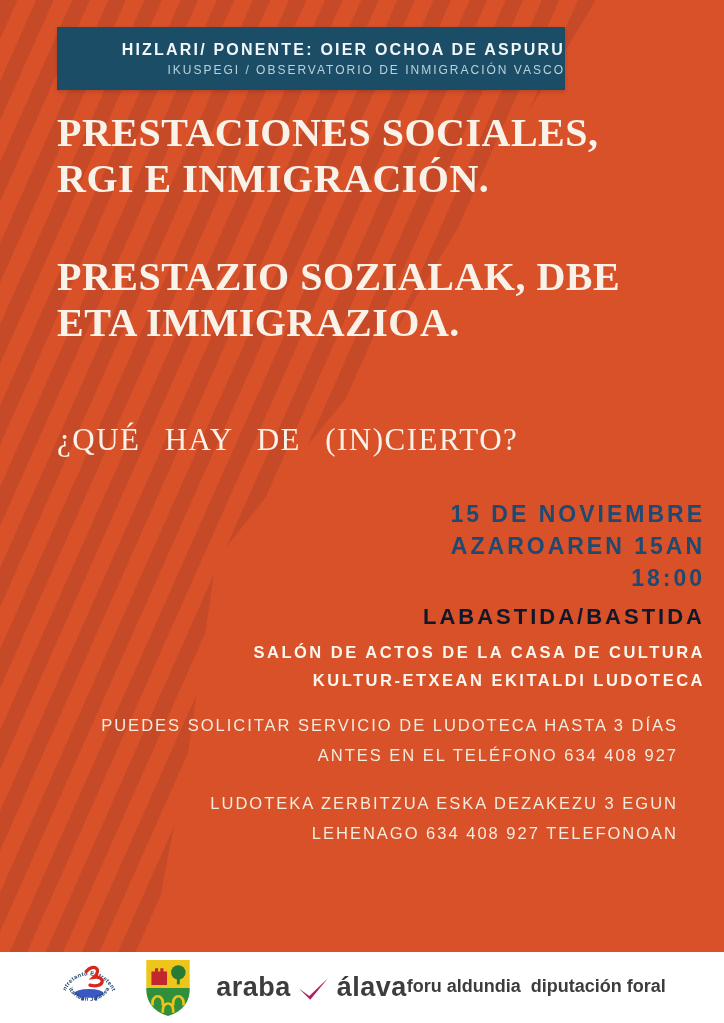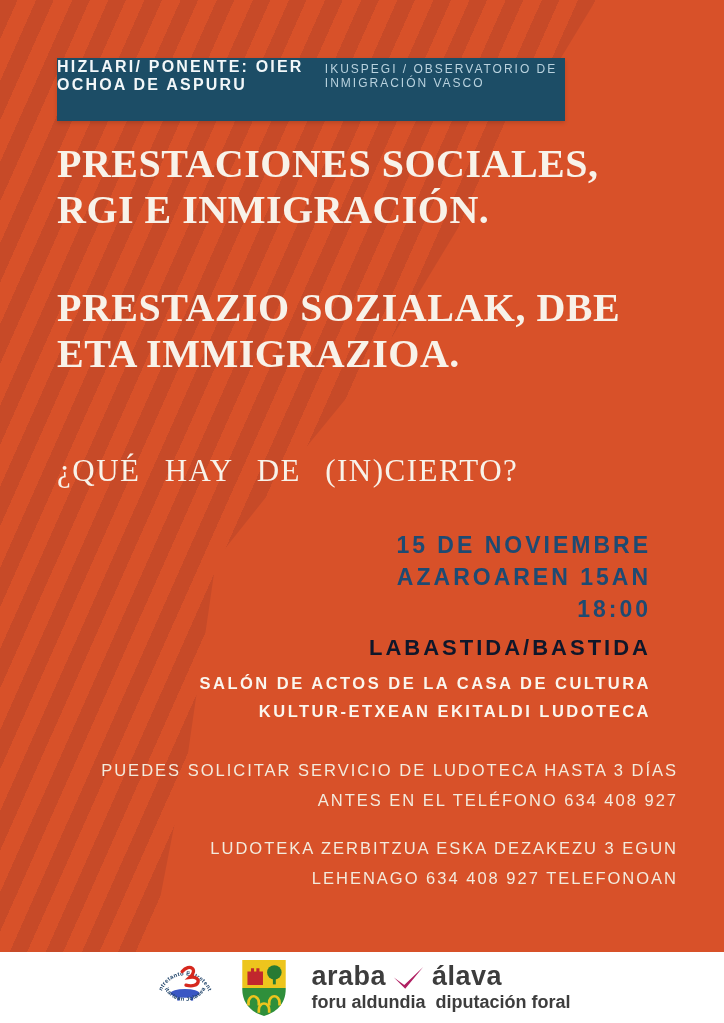--- a/index.html
+++ b/index.html
@@ -14,24 +14,24 @@
   .stripes{
     position:absolute;inset:0;
     background:repeating-linear-gradient(114deg,
       var(--stripe,#c74a28) 0 16px,
       transparent 16px 33px);
     clip-path:polygon(0 0,596px 0,380px 357px,290px 467px,216px 560px,187px 760px,150px 950px,145px 1023px,0 1023px);
     z-index:0;
   }
   .content{position:relative;z-index:1;}
   .banner{
-    margin:58px 0 0 57px;
+    margin:27px 0 0 57px;
     width:508px;height:63px;
     background:var(--banner-bg,#1c4d66);
-    display:flex;flex-direction:row;align-items:flex-start;justify-content:center;
+    display:flex;flex-direction:column;align-items:flex-end;justify-content:center;
     box-shadow:0 2px 4px rgba(0,0,0,.15);
   }
   .banner .l1{
     color:var(--banner-text,#f2f7f9);
     font-weight:bold;font-size:16px;letter-spacing:2.2px;
   }
   .banner .l2{
     margin-top:4px;
     color:var(--banner-subtext,#b9d2de);
     font-weight:normal;font-size:12px;letter-spacing:2px;
@@ -47,53 +47,53 @@
   .headline.eu{margin-top:52px;}
   .question{
     margin:74px 40px 0 57px;
     font-family:"Liberation Serif",serif;
     font-size:31px;line-height:1.3;
     color:var(--headline-text,#f8f2e9);
     letter-spacing:1.5px;word-spacing:15px;
   }
   .right-col{
     margin-top:38px;
-    padding-right:73px;
+    padding-right:19px;
     text-align:right;
   }
   .date-line{
     color:var(--accent-blue,#1e4a72);
     font-weight:bold;font-size:23px;letter-spacing:3px;line-height:32px;
   }
   .place-line{
     margin-top:8px;
     color:#0f172a;
     font-weight:bold;font-size:22px;letter-spacing:3px;line-height:30px;
   }
   .venue-line{
     color:#fbf6ee;
     font-weight:bold;font-size:16.5px;letter-spacing:2.5px;line-height:28px;
   }
   .venue-block{margin-top:6px;}
   .childcare{
-    margin-top:30px;
+    margin-top:16px;
     padding-right:46px;
     text-align:right;
     color:var(--light-text,#f3ebdd);
     font-size:16.5px;letter-spacing:2px;line-height:30px;
   }
   .childcare.eu{margin-top:18px;}
   .footer{
     position:absolute;left:0;bottom:0;z-index:2;
     width:724px;height:71px;
     background:var(--footer-bg,#ffffff);
     display:flex;align-items:center;justify-content:center;gap:24px;
   }
   .araba{
-    display:flex;flex-direction:column;align-items:flex-start;
+    display:flex;flex-direction:row;align-items:flex-start;
   }
   .araba-row{
     display:flex;align-items:center;gap:4px;
     color:var(--logo-text,#3d3d3d);
     font-weight:bold;font-size:27px;letter-spacing:.5px;line-height:1;
   }
   .araba-sub{
     margin-top:2px;
     color:var(--logo-text,#3d3d3d);
     font-weight:bold;font-size:18px;

